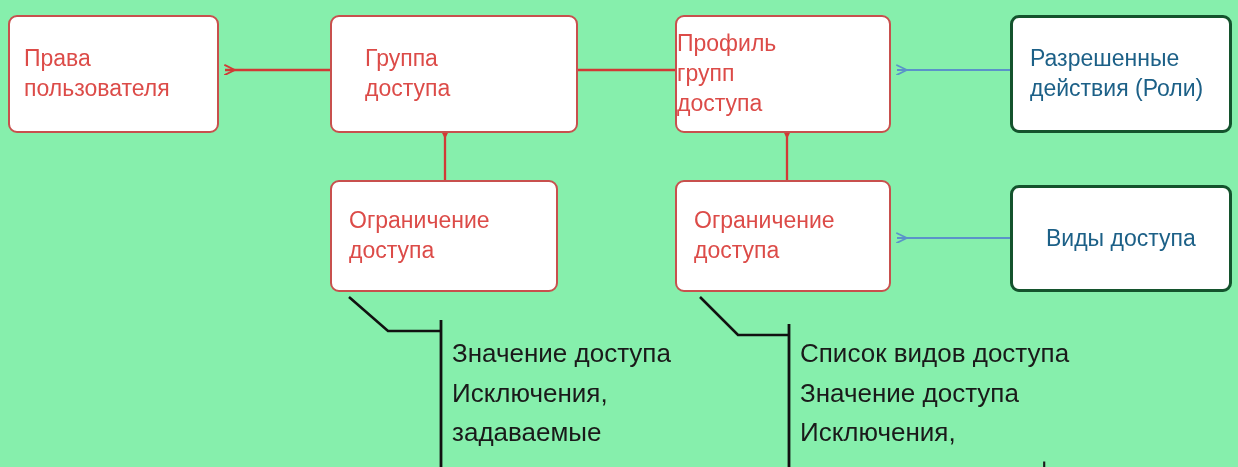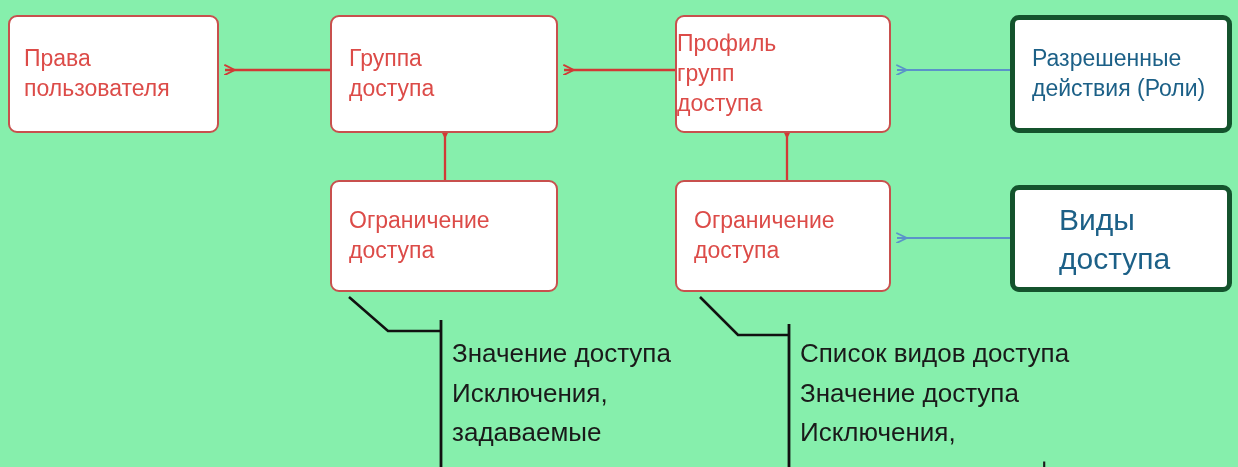--- a/index.html
+++ b/index.html
@@ -36,35 +36,35 @@
     align-items: center;
     line-height: 1.30;
     white-space: pre-line;
     z-index: 3;
   }
   .node-red {
     border: 2.6px solid #C8504D;
     color: #DC4B48;
   }
   .node-blue {
-    border: 5px solid #14532d;
+    border: 3px solid #14532d;
     color: #1C6087;
   }
   .node-label {
     display: block;
     width: 100%;
   }
 
   .node.n-prava     { left: 8px;    top: 15px;  width: 211px; height: 118px; font-size: 23px; padding-left: 14px; }
-  .node.n-gruppa    { left: 330px;  top: 15px;  width: 228px; height: 118px; font-size: 23px; padding-left: 17px; justify-content: flex-end; }
+  .node.n-gruppa    { left: 330px;  top: 15px;  width: 248px; height: 118px; font-size: 23px; padding-left: 33px; justify-content: flex-end; }
   .node.n-profil    { left: 675px;  top: 15px;  width: 216px; height: 118px; font-size: 23px; padding-left: 0; }
   .node.n-roli      { left: 1010px; top: 15px;  width: 222px; height: 118px; font-size: 23px; padding-left: 17px; }
   .node.n-ogr-left  { left: 330px;  top: 180px; width: 228px; height: 112px; font-size: 23px; padding-left: 17px; }
   .node.n-ogr-right { left: 675px;  top: 180px; width: 216px; height: 112px; font-size: 23px; padding-left: 17px; }
-  .node.n-vidy      { left: 1010px; top: 185px; width: 222px; height: 107px; font-size: 30px; padding-left: 44px; }
+  .node.n-vidy      { left: 1010px; top: 185px; width: 222px; height: 107px; font-size: 23px; padding-left: 33px; }
 
   .annotation {
     position: absolute;
     color: #1a1a1a;
     font-size: 26px;
     line-height: 1.52;
     white-space: pre-line;
     z-index: 3;
   }
   .annotation.a-left  { left: 452px; top: 334px; width: 290px; }

